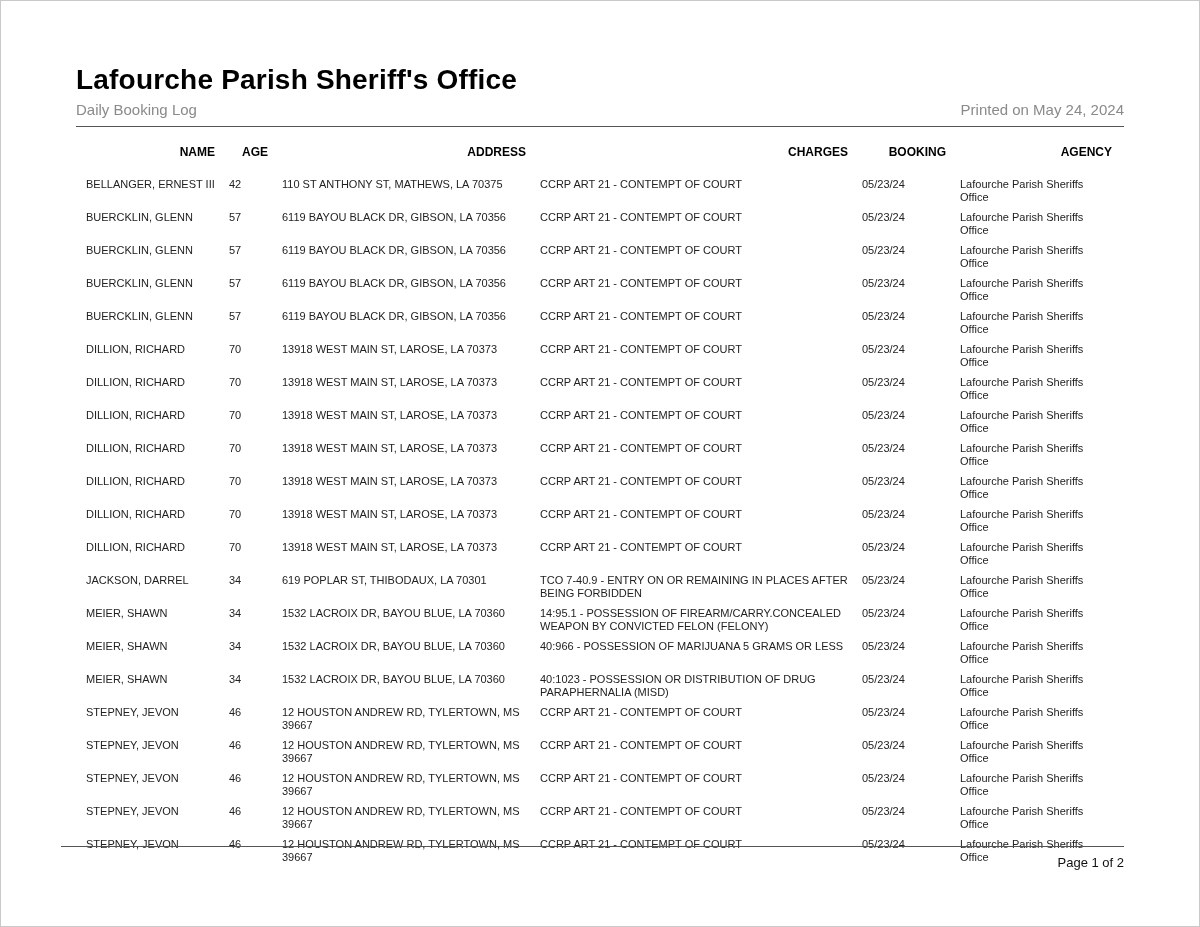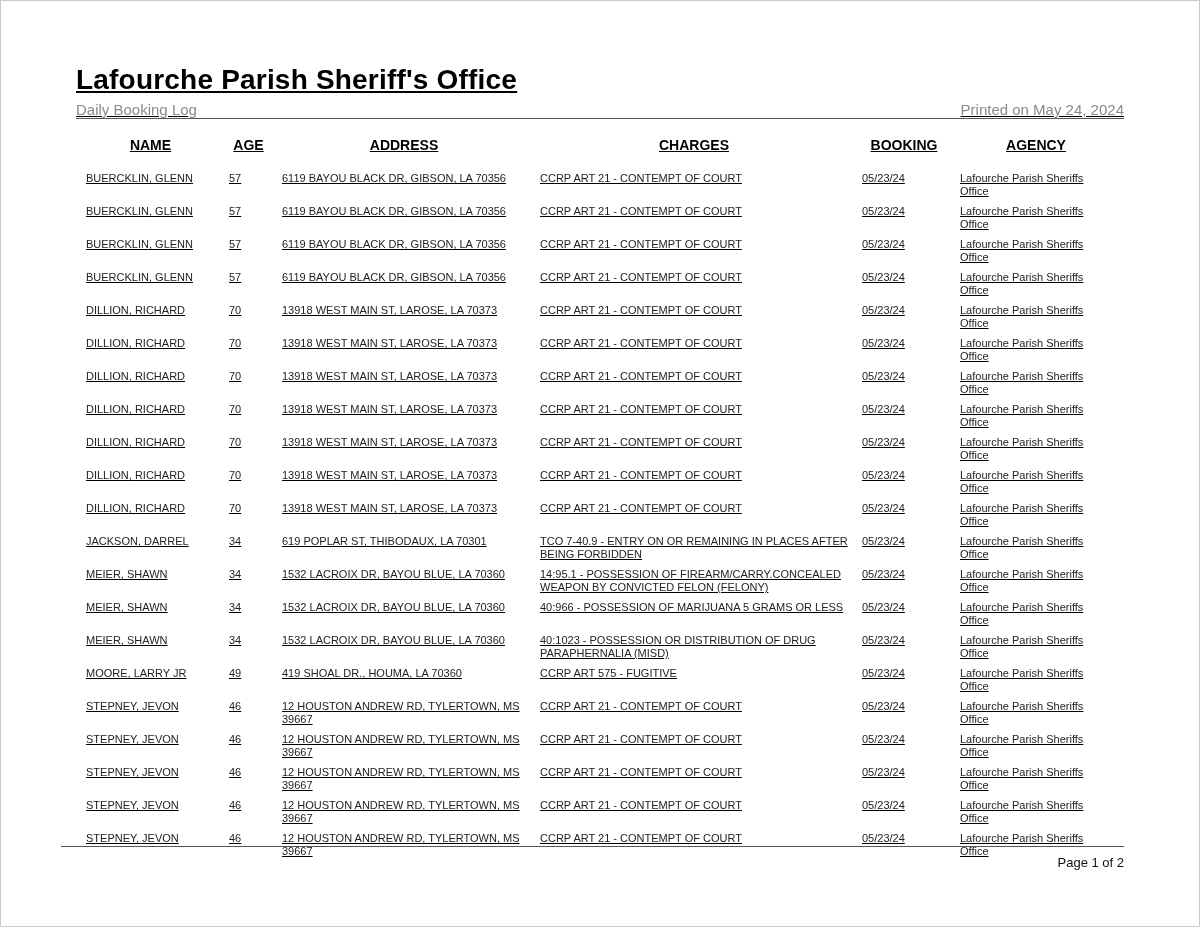--- a/index.html
+++ b/index.html
@@ -6,36 +6,36 @@
   html,body { background:#fff; }
   body { font-family:"Liberation Sans", sans-serif; }
 
   .page {
     width:1200px; height:927px;
     background:#fff;
     border:1px solid #c9c9c9;
     position:relative;
     padding:64px 75px 0 75px;
     overflow:hidden;
-    text-decoration:underline;
   }
 
   .doc-title {
     font-size:28px;
     font-weight:bold;
     color:#000;
     letter-spacing:0.2px;
     line-height:1.1;
   }
 
   .subheader {
     display:flex;
     justify-content:space-between;
     align-items:flex-end;
     margin-top:5px;
+    padding-bottom:8px;
     border-bottom:1px solid #555;
   }
   .subheader .sub-left,
   .subheader .sub-right {
     font-size:15px;
     color:#8a8a8a;
   }
 
   table.booking {
     margin-left:10px;
@@ -45,22 +45,22 @@
     margin-top:12px;
   }
   col.c-name    { width:143px; }
   col.c-age     { width:53px;  }
   col.c-address { width:258px; }
   col.c-charges { width:322px; }
   col.c-booking { width:98px;  }
   col.c-agency  { width:166px; }
 
   table.booking th {
-    text-align:center;
-    font-size:14px;
+    text-align:right;
+    font-size:12px;
     font-weight:bold;
     color:#000;
     padding:6px 14px 16px 0;
     vertical-align:bottom;
   }
   table.booking td {
     font-size:11px;
     color:#222;
     line-height:13px;
     padding:3.5px 14px 3.5px 0;
@@ -108,20 +108,28 @@
           <th>NAME</th>
           <th>AGE</th>
           <th>ADDRESS</th>
           <th>CHARGES</th>
           <th>BOOKING</th>
           <th>AGENCY</th>
         </tr>
     </thead>
     <tbody>
         <tr>
+          <td>BELLANGER, ERNEST III</td>
+          <td>42</td>
+          <td>110 ST ANTHONY ST, MATHEWS, LA 70375</td>
+          <td>CCRP ART 21 - CONTEMPT OF COURT</td>
+          <td>05/23/24</td>
+          <td>Lafourche Parish Sheriffs Office</td>
+        </tr>
+        <tr>
           <td>BUERCKLIN, GLENN</td>
           <td>57</td>
           <td>6119 BAYOU BLACK DR, GIBSON, LA 70356</td>
           <td>CCRP ART 21 - CONTEMPT OF COURT</td>
           <td>05/23/24</td>
           <td>Lafourche Parish Sheriffs Office</td>
         </tr>
         <tr>
           <td>BUERCKLIN, GLENN</td>
           <td>57</td>
@@ -224,28 +232,20 @@
           <td>1532 LACROIX DR, BAYOU BLUE, LA 70360</td>
           <td>40:966 - POSSESSION OF MARIJUANA 5 GRAMS OR LESS</td>
           <td>05/23/24</td>
           <td>Lafourche Parish Sheriffs Office</td>
         </tr>
         <tr>
           <td>MEIER, SHAWN</td>
           <td>34</td>
           <td>1532 LACROIX DR, BAYOU BLUE, LA 70360</td>
           <td>40:1023 - POSSESSION OR DISTRIBUTION OF DRUG PARAPHERNALIA (MISD)</td>
-          <td>05/23/24</td>
-          <td>Lafourche Parish Sheriffs Office</td>
-        </tr>
-        <tr>
-          <td>MOORE, LARRY JR</td>
-          <td>49</td>
-          <td>419 SHOAL DR., HOUMA, LA 70360</td>
-          <td>CCRP ART 575 - FUGITIVE</td>
           <td>05/23/24</td>
           <td>Lafourche Parish Sheriffs Office</td>
         </tr>
         <tr>
           <td>STEPNEY, JEVON</td>
           <td>46</td>
           <td>12 HOUSTON ANDREW RD, TYLERTOWN, MS 39667</td>
           <td>CCRP ART 21 - CONTEMPT OF COURT</td>
           <td>05/23/24</td>
           <td>Lafourche Parish Sheriffs Office</td>

